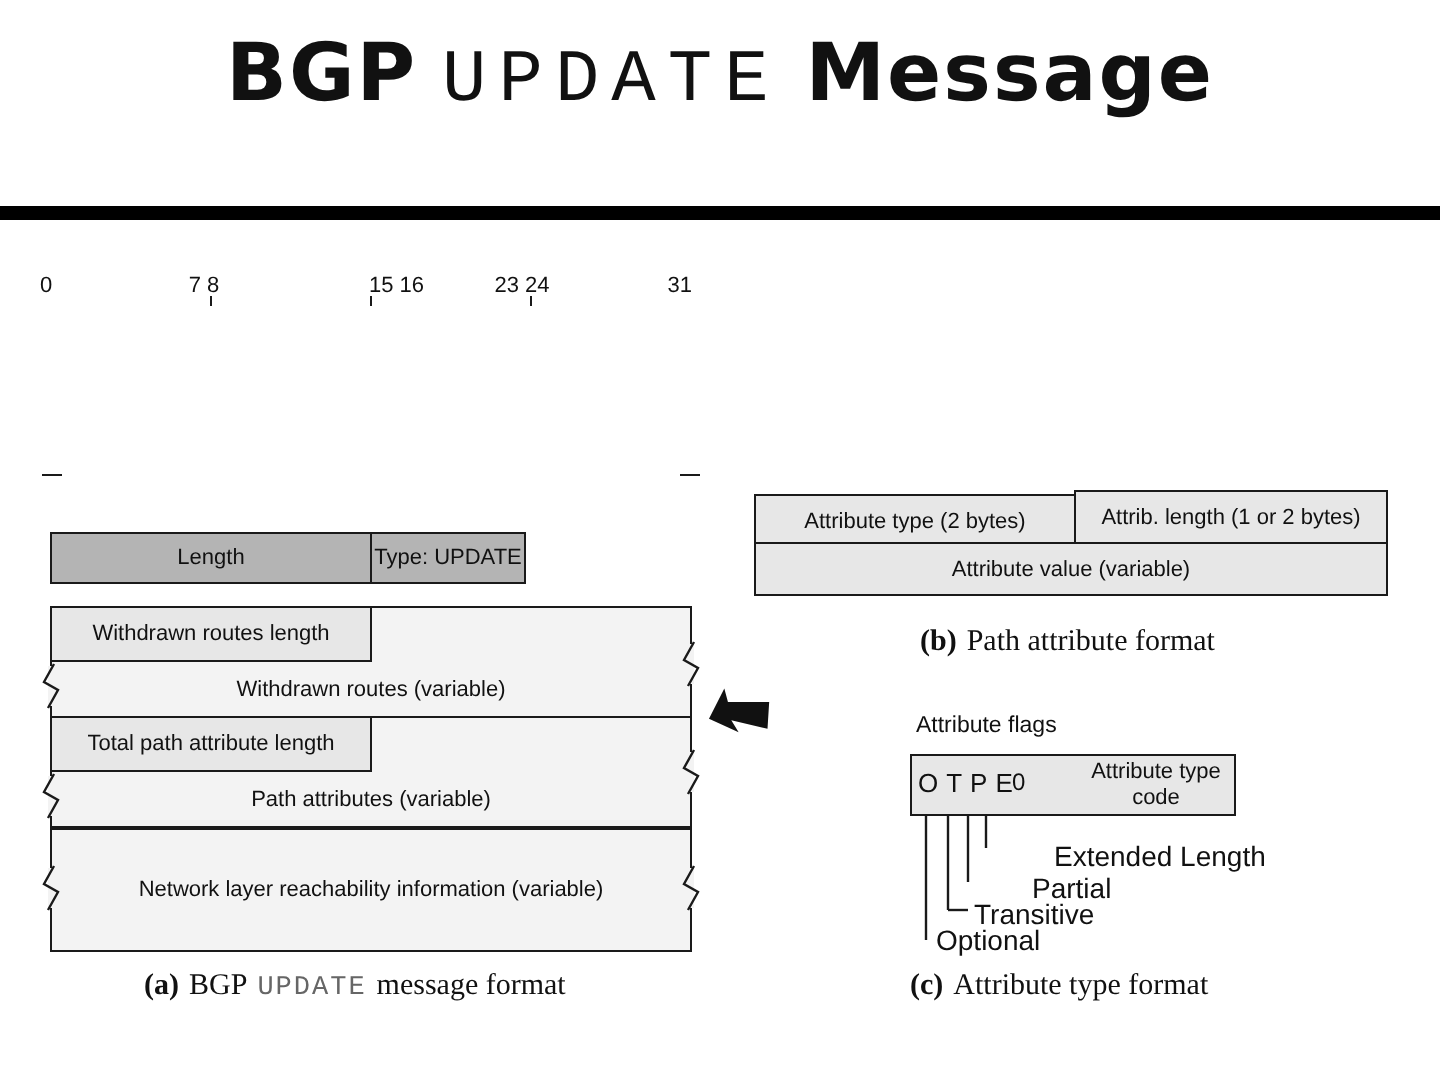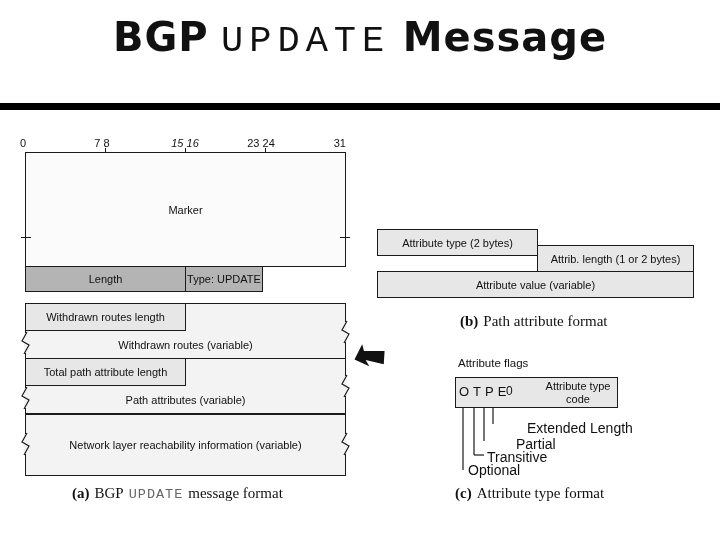--- a/index.html
+++ b/index.html
@@ -42,30 +42,27 @@
 
   <div class="title">
     <span class="hand">BGP</span>
     <span class="mono">UPDATE</span>
     <span class="hand">Message</span>
   </div>
   <div class="divider"></div>
 
   <span class="bitlab" style="left:20px;">0</span>
   <span class="bitlab" style="left:81px;width:42px;text-align:center;">7 8</span>
-  <span class="bitlab" style="left:158px;width:54px;text-align:center;font-style:italic;">15 16</span>
+  <span class="bitlab" style="left:158px;width:54px;text-align:right;">15 16</span>
   <span class="bitlab" style="left:234px;width:54px;text-align:center;">23 24</span>
   <span class="bitlab" style="left:328px;width:18px;text-align:right;">31</span>
   <span class="tick" style="left:105px;top:148px;width:1px;height:5px;"></span>
   <span class="tick" style="left:185px;top:148px;width:1px;height:5px;"></span>
   <span class="tick" style="left:265px;top:148px;width:1px;height:5px;"></span>
 
-  <div class="box fill-marker" style="left:25px;top:152px;width:321px;height:115px;">
-    <span>Marker</span>
-  </div>
   <span class="tick" style="left:21px;top:237px;width:10px;height:1px;"></span>
   <span class="tick" style="left:340px;top:237px;width:10px;height:1px;"></span>
 
   <div class="box fill-med" style="left:25px;top:266px;width:161px;height:26px;">
     <span>Length</span>
   </div>
   <div class="box fill-med" style="left:185px;top:266px;width:78px;height:26px;">
     <span>Type: UPDATE</span>
   </div>
 
@@ -117,21 +114,21 @@
   <div class="caption" style="left:72px;top:485px;">
     <b class="part">(a)</b><span class="part">BGP</span><span class="part cmono">UPDATE</span><span class="part">message format</span>
   </div>
 
   <svg style="position:absolute;left:352px;top:341px;" width="44" height="40" viewBox="0 0 44 40">
     <g transform="rotate(-23 18 14)">
       <polygon points="2,12 15,1 14,8 33,16 27,28 12,17 13,24" fill="#111"></polygon>
     </g>
   </svg>
 
-  <div class="box fill-field" style="left:377px;top:229px;width:161px;height:27px;">
+  <div class="box fill-field" style="left:377px;top:247px;width:161px;height:27px;">
     <span>Attribute type (2 bytes)</span>
   </div>
   <div class="box fill-field" style="left:537px;top:245px;width:157px;height:27px;">
     <span>Attrib. length (1 or 2 bytes)</span>
   </div>
   <div class="box fill-field" style="left:377px;top:271px;width:317px;height:27px;">
     <span>Attribute value (variable)</span>
   </div>
   <div class="caption" style="left:460px;top:313px;">
     <b class="part">(b)</b><span class="part">Path attribute format</span>

